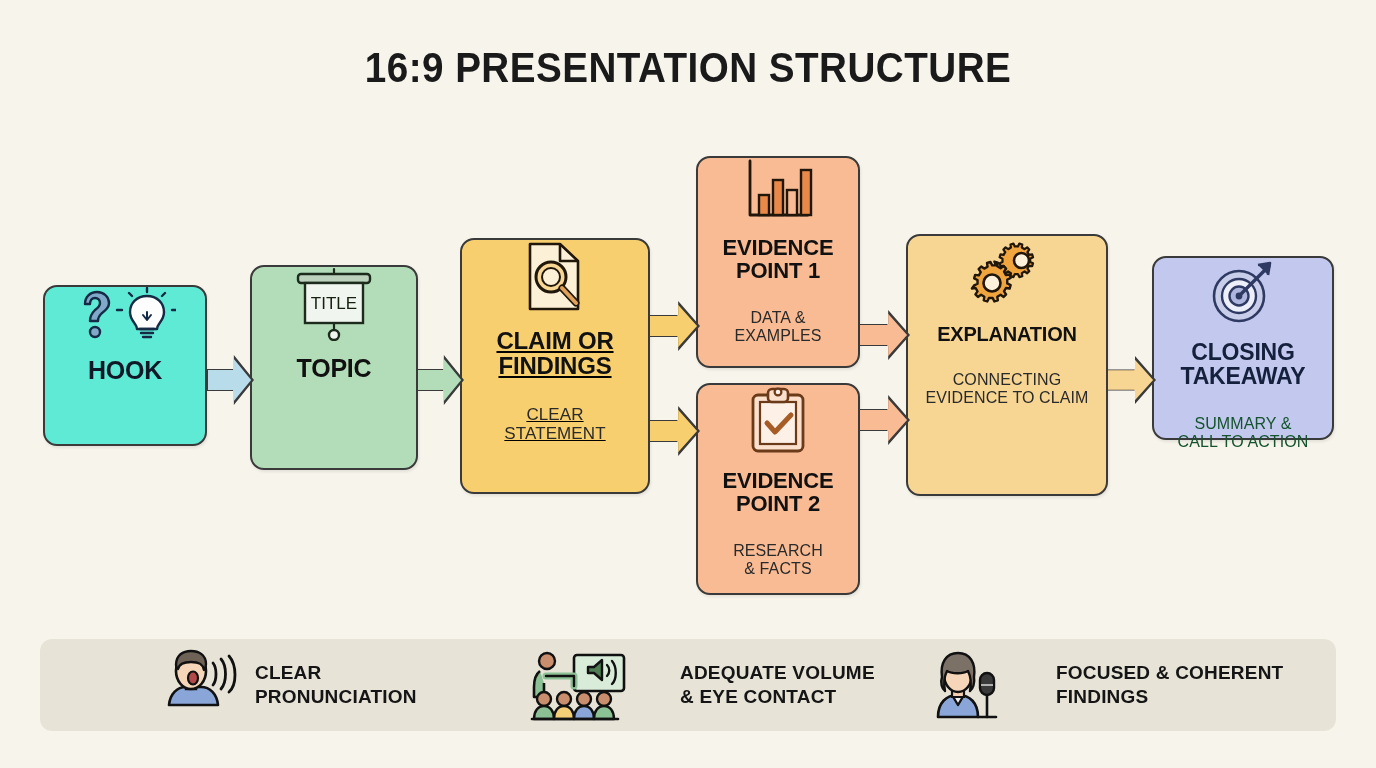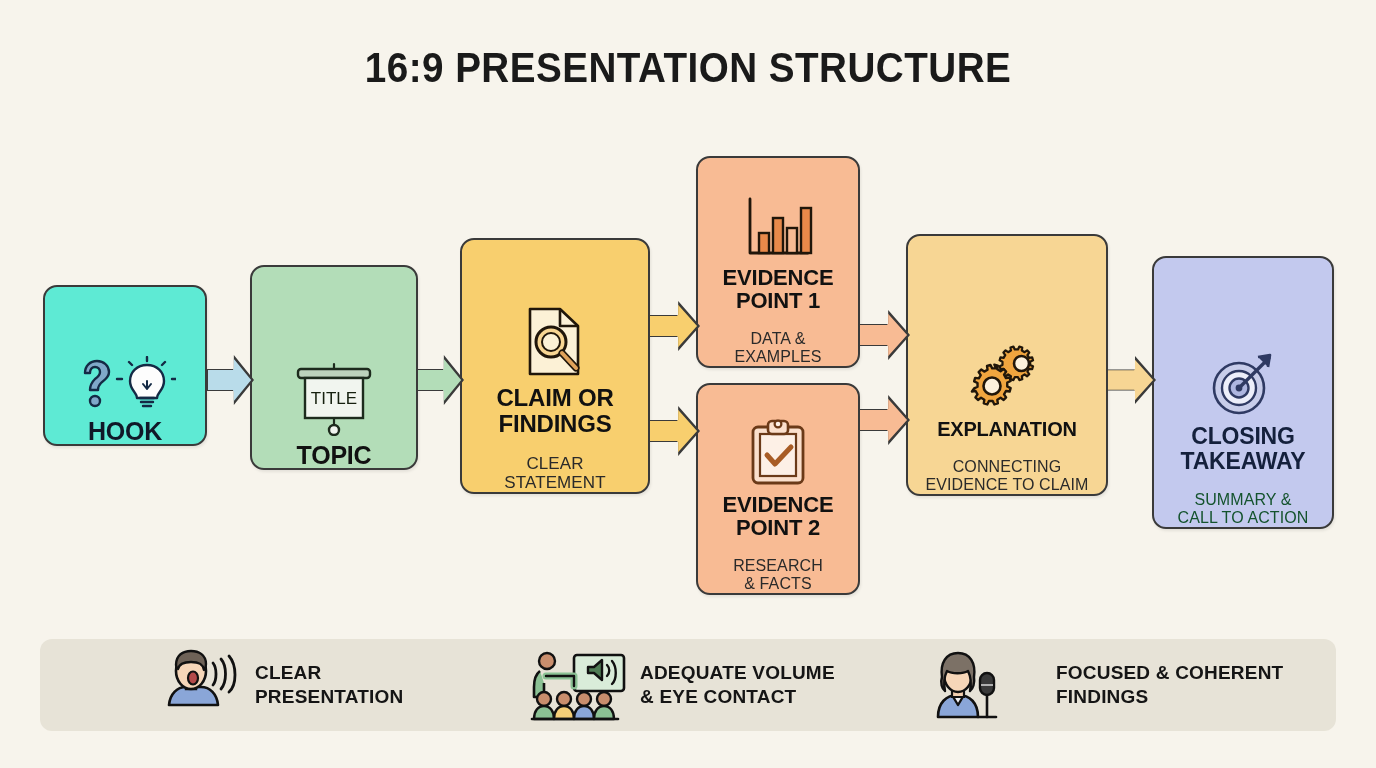--- a/index.html
+++ b/index.html
@@ -27,23 +27,24 @@
 
   
   .box{
     position:absolute;
     box-sizing:border-box;
     border:2px solid #3a3a3a;
     border-radius:14px;
     display:flex;
     flex-direction:column;
     align-items:center;
-    justify-content:flex-end;
+    justify-content:flex-start;
     text-align:center;
     box-shadow:1px 2px 3px rgba(0,0,0,0.08);
+    gap:8px;
   }
   .box .icon{display:block;line-height:0;margin-bottom:6px;}
   .box .label{
     font-weight:700;
     color:#111;
     line-height:1.06;
     letter-spacing:-0.2px;
   }
   .box .sub{
     font-weight:400;
@@ -62,21 +63,21 @@
   #box-claim .sub{font-size:17px;}
   #box-ev1{left:696px;top:156px;width:164px;height:212px;background:#f8bb94;}
   #box-ev1 .label{font-size:22px;}
   #box-ev1 .sub{font-size:16px;}
   #box-ev2{left:696px;top:383px;width:164px;height:212px;background:#f8bb94;}
   #box-ev2 .label{font-size:22px;}
   #box-ev2 .sub{font-size:16px;}
   #box-explanation{left:906px;top:234px;width:202px;height:262px;background:#f7d694;}
   #box-explanation .label{font-size:20px;}
   #box-explanation .sub{font-size:16px;}
-  #box-closing{left:1152px;top:256px;width:182px;height:273px;background:#c3c9ee;}
+  #box-closing{left:1152px;top:256px;width:182px;height:184px;background:#c3c9ee;}
   #box-closing .label{font-size:23px;color:#14203c;}
   #box-closing .sub{font-size:16px;color:#14532d;}
 
   
   .arrow{
     position:absolute;
     clip-path:polygon(0% 28%, 58% 28%, 58% 0%, 100% 50%, 58% 100%, 58% 72%, 0% 72%);
   }
   .arrow .inner{
     position:absolute;inset:2px;
@@ -93,21 +94,21 @@
     display:flex;align-items:center;
     position:absolute;top:0;height:92px;
   }
   .foot-item .ficon{line-height:0;margin-right:14px;}
   .foot-item .ftext{
     font-family:"Liberation Sans Narrow","Liberation Sans",sans-serif;
     font-weight:700;font-size:19px;color:#151515;line-height:1.24;
     letter-spacing:0.2px;
   }
   #foot-0{left:125px;}
-  #foot-1{left:490px;}
+  #foot-1{left:490px;gap:40px;}
   #foot-2{left:890px;gap:36px;}
 </style>
 </head>
 <body>
 
 <div id="stage">
 
   <div class="title">16:9 PRESENTATION STRUCTURE</div>
 
   <div class="box" id="box-hook" style="background: #5eead4;">
@@ -133,21 +134,21 @@
         <rect x="6" y="7" width="72" height="9" rx="3" fill="#bcd2bc" stroke="#1d2b1d" stroke-width="2.4"></rect>
         <rect x="13" y="16" width="58" height="40" fill="#f1f5ef" stroke="#1d2b1d" stroke-width="2.4"></rect>
         <text x="42" y="42" text-anchor="middle" font-family="Liberation Sans, sans-serif" font-size="17" fill="#16200f">TITLE</text>
         <path d="M42 56v8" stroke="#1d2b1d" stroke-width="2.2" stroke-linecap="round"></path>
         <circle cx="42" cy="68" r="5" fill="#f1f5ef" stroke="#1d2b1d" stroke-width="2.4"></circle>
       </svg>
     </span>
     <span class="label">TOPIC</span>
   </div>
 
-  <div class="box" id="box-claim" style="background: rgb(248, 207, 110);">
+  <div class="box" id="box-claim" style="background: rgb(248, 207, 110); text-decoration: underline;">
     <span class="icon">
       <svg width="70" height="74" viewBox="0 0 70 74">
         <path d="M10 4h30l18 17v48H10z" fill="#fcf1d6" stroke="#20160a" stroke-width="2.6" stroke-linejoin="round"></path>
         <path d="M40 4v17h18" fill="none" stroke="#20160a" stroke-width="2.6" stroke-linejoin="round"></path>
         <circle cx="31" cy="37" r="15" fill="#f8d693" stroke="#20160a" stroke-width="3"></circle>
         <circle cx="31" cy="37" r="9" fill="#fcf1d6" stroke="#20160a" stroke-width="2"></circle>
         <path d="M42 48l14 15" stroke="#20160a" stroke-width="7" stroke-linecap="round"></path>
         <path d="M42 48l14 15" stroke="#e0a25a" stroke-width="4" stroke-linecap="round"></path>
       </svg>
     </span>
@@ -245,21 +246,21 @@
           <path d="M21 38c-9 0-16 7-17 18h49c-1-11-8-18-17-18z" fill="#8aa6d8" stroke="#111" stroke-width="2.6" stroke-linejoin="round"></path>
           <path d="M21 30h10v10H21z" fill="#f2cfb0" stroke="#111" stroke-width="2.4"></path>
           <ellipse cx="26" cy="22" rx="15" ry="18" fill="#f6d6b8" stroke="#111" stroke-width="2.6"></ellipse>
           <path d="M11 16c0-10 7-14 15-14s15 4 15 13c0 3-1 5-2 6-1-6-5-8-13-8-7 0-12 2-13 7-1-1-2-2-2-4z" fill="#6e6257" stroke="#111" stroke-width="2.4" stroke-linejoin="round"></path>
           <ellipse cx="28" cy="29" rx="5" ry="6.5" fill="#b34a4a" stroke="#111" stroke-width="2.2"></ellipse>
           <path d="M48 14c4 5 4 17 0 22M56 10c6 7 6 23 0 30M64 7c8 9 8 29 0 36" fill="none" stroke="#111" stroke-width="2.8" stroke-linecap="round"></path>
         </svg>
       </span>
       <span class="ftext">
         <span>CLEAR</span><br>
-        <span>PRESENTATION</span>
+        <span>PRONUNCIATION</span>
       </span>
     </div>
 
     <div class="foot-item" id="foot-1">
       <span class="ficon">
         <svg width="96" height="72" viewBox="0 0 96 72">
           <rect x="44" y="6" width="50" height="36" rx="3" fill="#d9ecd9" stroke="#111" stroke-width="2.6"></rect>
           <path d="M58 18h6l8-7v20l-8-7h-6z" fill="#4f7d55" stroke="#111" stroke-width="2.4" stroke-linejoin="round"></path>
           <path d="M77 16c3 3 3 8 0 11M82 12c5 6 5 18 0 23" fill="none" stroke="#111" stroke-width="2.4" stroke-linecap="round"></path>
           <circle cx="17" cy="12" r="8" fill="#c98e6d" stroke="#111" stroke-width="2.4"></circle>

